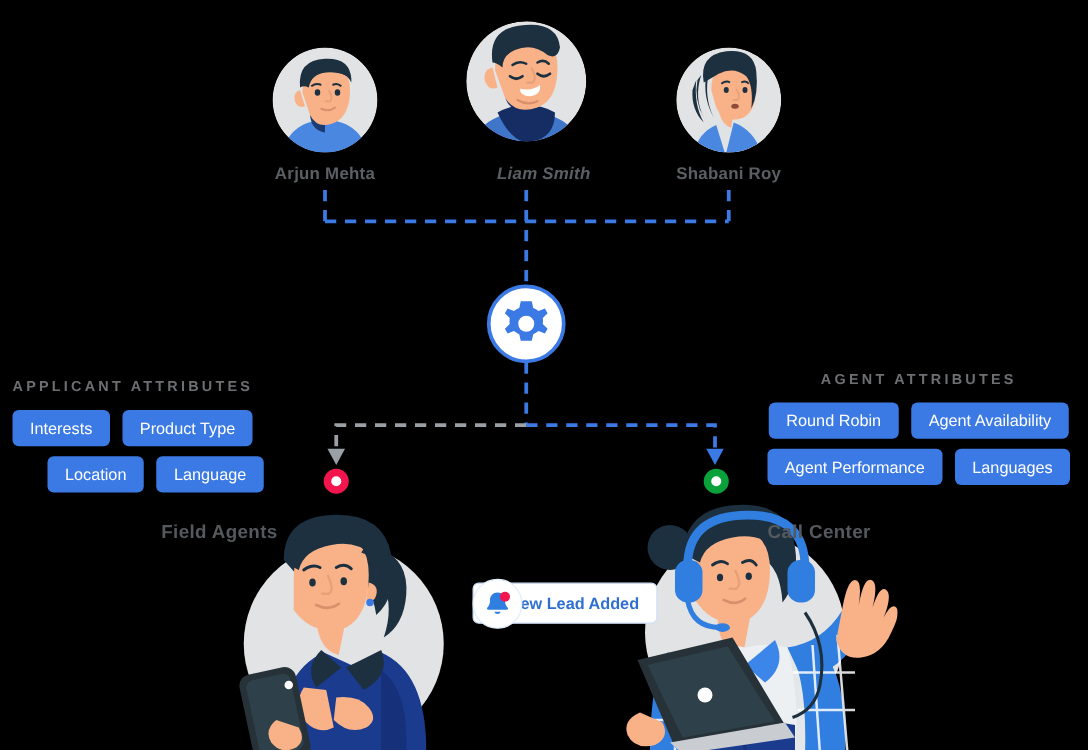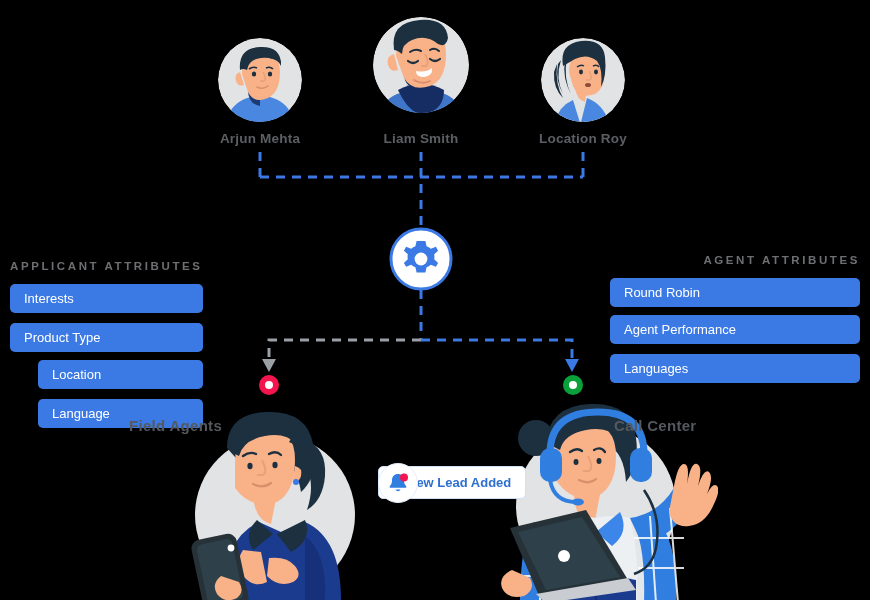--- a/index.html
+++ b/index.html
@@ -11,32 +11,32 @@
   .avatar-name{
     position:absolute;text-align:right;color:#5b5f63;
     font-size:13.5px;font-weight:700;letter-spacing:.2px;white-space:nowrap;
     transform:translateX(-50%);
   }
 
   
   .attr-block{position:absolute;}
   .attr-title{
     color:#6d6f72;font-size:11.5px;font-weight:700;
-    letter-spacing:2.6px;white-space:nowrap;margin-bottom:12px;
+    letter-spacing:2.6px;white-space:nowrap;margin-bottom:12px;margin-top:44px;
   }
   .pill-rows{display:flex;flex-direction:column;gap:8px;}
-  .pill-row{display:flex;gap:10px;flex-direction:column;}
+  .pill-row{display:flex;gap:10px;}
   .pill{
     background:#3b7ae4;color:#fff;border-radius:5px;
     padding:8px 14px;font-size:13px;font-weight:400;white-space:nowrap;
     line-height:1;
   }
   .attr-left .attr-title{text-align:left;}
   .attr-left .pill-row{justify-content:flex-start;}
-  .attr-right .attr-title{text-align:right;}
+  .attr-right .attr-title{text-align:center;}
   .attr-right .pill-row{justify-content:center;}
 
   
   .node-label{
     position:absolute;color:#55595d;font-size:15px;font-weight:700;
     letter-spacing:.3px;white-space:nowrap;
   }
 
   
   .gear-node{position:absolute;width:64px;height:64px;}
@@ -128,21 +128,21 @@
       <path d="M26,38 q-4,-28 26,-30 q26,-2 28,18 q-2,10 -10,6 q-12,-10 -26,-4 q-10,4 -10,14 q-5,-4 -8,-4 Z" fill="#1c3040"></path>
       <path d="M42,40 q5,-4 11,-1" stroke="#1c3040" stroke-width="2" fill="none" stroke-linecap="round"></path>
       <path d="M62,38 q5,-3 9,1" stroke="#1c3040" stroke-width="2" fill="none" stroke-linecap="round"></path>
       <path d="M40,49 q5,4 10,0" stroke="#1c3040" stroke-width="2.2" fill="none" stroke-linecap="round"></path>
       <path d="M62,47 q5,4 10,0" stroke="#1c3040" stroke-width="2.2" fill="none" stroke-linecap="round"></path>
       <path d="M57,42 q5,9 1,12 l-5,0" stroke="#e8a079" stroke-width="1.8" fill="none"></path>
       <path d="M48,59 q10,2 16,-3 q1,8 -8,9 q-8,0 -8,-6 Z" fill="#fff"></path>
       <path d="M46,68 q8,5 16,1" stroke="#d98f6c" stroke-width="1.8" fill="none" stroke-linecap="round"></path>
     </g>
   </svg>
-  <div class="avatar-name" style="left:421px;top:131px;">Liam Smith</div>
+  <div class="avatar-name" style="left:435px;top:131px;font-style:italic;">Liam Smith</div>
 
   <svg width="84" height="84" viewBox="0 0 84 84" style="position:absolute;left:541px;top:38px;">
     <defs>
         <clipPath id="c3">
           <circle cx="42" cy="42" r="42"></circle>
         </clipPath>
       </defs>
     <g clip-path="url(#c3)">
       <circle cx="42" cy="42" r="42" fill="#e2e3e4"></circle>
       <path d="M6,84 C12,66 26,58 42,58 C58,58 72,66 78,84 Z" fill="#dfe3e6"></path>
@@ -155,21 +155,21 @@
       <path d="M20,22 q-6,18 2,34 q-8,-14 -5,-30 Z" fill="#1c3040"></path>
       <path d="M26,20 q-4,20 4,36 q-9,-16 -6,-34 Z" fill="#1c3040"></path>
       <ellipse cx="40" cy="34" rx="2" ry="2.4" fill="#1c3040"></ellipse>
       <ellipse cx="55" cy="34" rx="2" ry="2.4" fill="#1c3040"></ellipse>
       <path d="M36,29 q4,-3 7,-1" stroke="#1c3040" stroke-width="1.5" fill="none"></path>
       <path d="M52,28 q4,-2 6,1" stroke="#1c3040" stroke-width="1.5" fill="none"></path>
       <path d="M48,33 q4,7 1,9 l-4,0" stroke="#e8a079" stroke-width="1.5" fill="none"></path>
       <ellipse cx="47" cy="47" rx="3" ry="2" fill="#8e4b3a"></ellipse>
     </g>
   </svg>
-  <div class="avatar-name" style="left:583px;top:131px;">Location Roy</div>
+  <div class="avatar-name" style="left:583px;top:131px;">Shabani Roy</div>
 
   <div class="gear-node" style="left:389px;top:227px;">
     <svg width="64" height="64" viewBox="0 0 64 64">
       <circle cx="32" cy="32" r="30" fill="#fff" stroke="#3b7ae4" stroke-width="3"></circle>
       <g fill="#3b7ae4">
         <path d="M32,14 l4.4,0 1.2,5.3 a13.6,13.6 0 0 1 4.2,2.45 l5.1,-1.9 2.2,3.8 -3.9,3.7
                  a13.6,13.6 0 0 1 0,4.9 l3.9,3.7 -2.2,3.8 -5.1,-1.9 a13.6,13.6 0 0 1 -4.2,2.45
                  l-1.2,5.3 -4.4,0 -4.4,0 -1.2,-5.3 a13.6,13.6 0 0 1 -4.2,-2.45 l-5.1,1.9 -2.2,-3.8
                  3.9,-3.7 a13.6,13.6 0 0 1 0,-4.9 l-3.9,-3.7 2.2,-3.8 5.1,1.9
                  a13.6,13.6 0 0 1 4.2,-2.45 l1.2,-5.3 Z"></path>
@@ -190,20 +190,21 @@
         <div class="pill">Language</div>
       </div>
     </div>
   </div>
 
   <div class="attr-block attr-right" style="right:10px;top:254px;width:250px;">
     <div class="attr-title">AGENT ATTRIBUTES</div>
     <div class="pill-rows">
       <div class="pill-row">
         <div class="pill">Round Robin</div>
+        <div class="pill">Agent Availability</div>
       </div>
       <div class="pill-row">
         <div class="pill">Agent Performance</div>
         <div class="pill">Languages</div>
       </div>
     </div>
   </div>
 
   <div class="status-dot" style="left:259px;top:375px;background:#f4144e;"></div>
   <div class="status-dot" style="left:563px;top:375px;background:#0ba13a;"></div>

